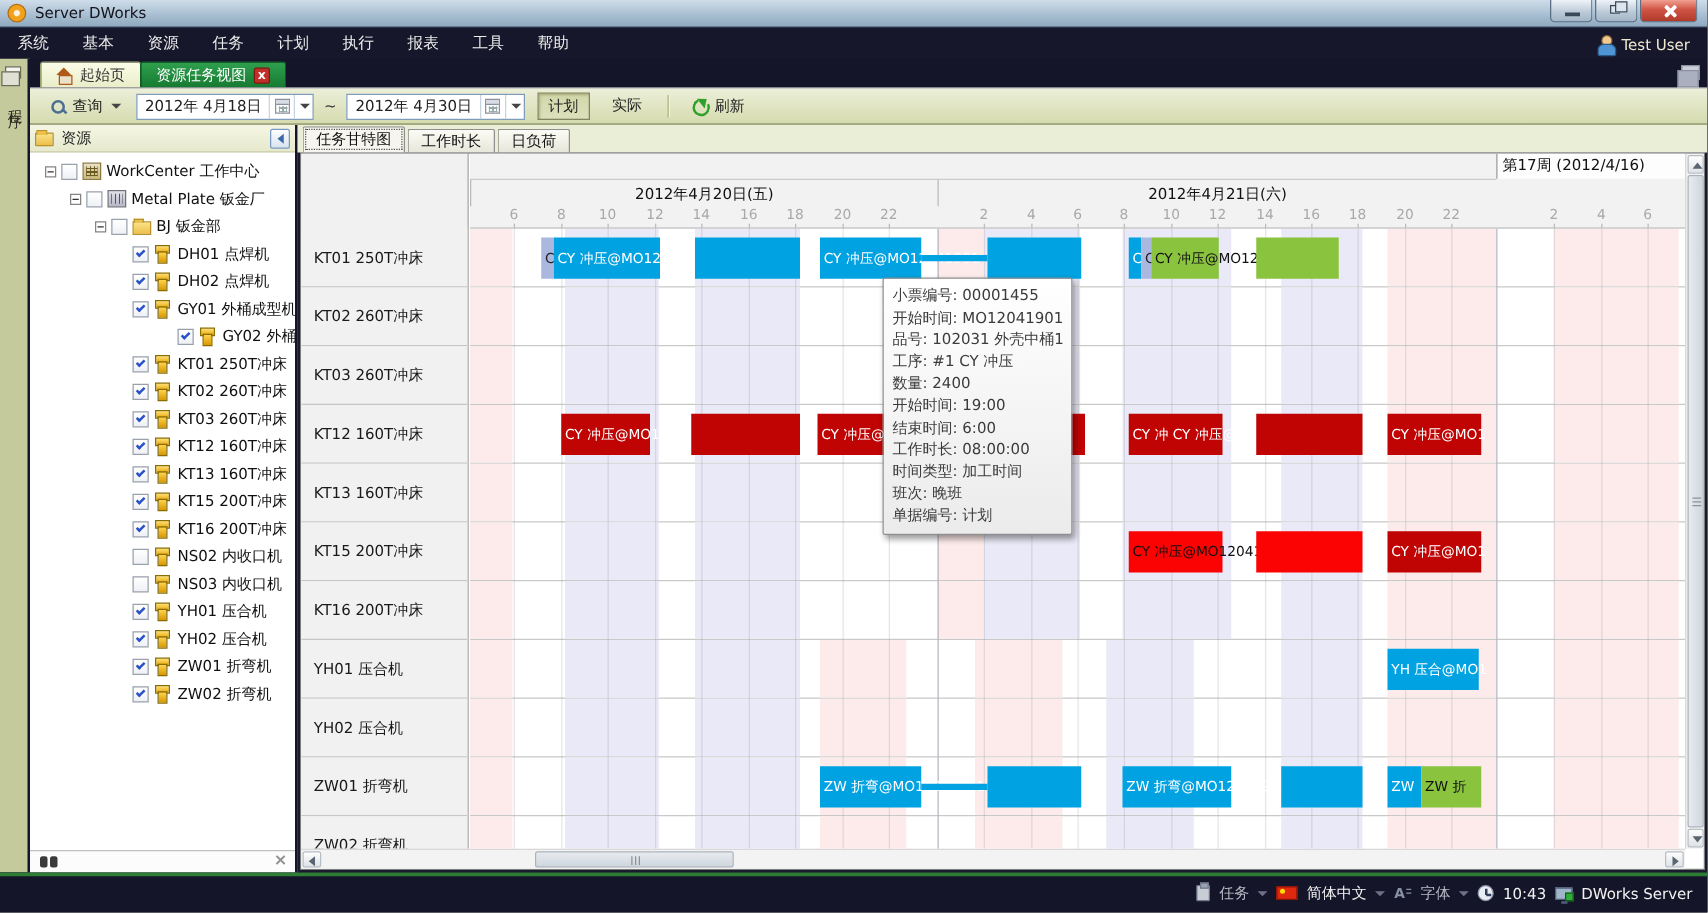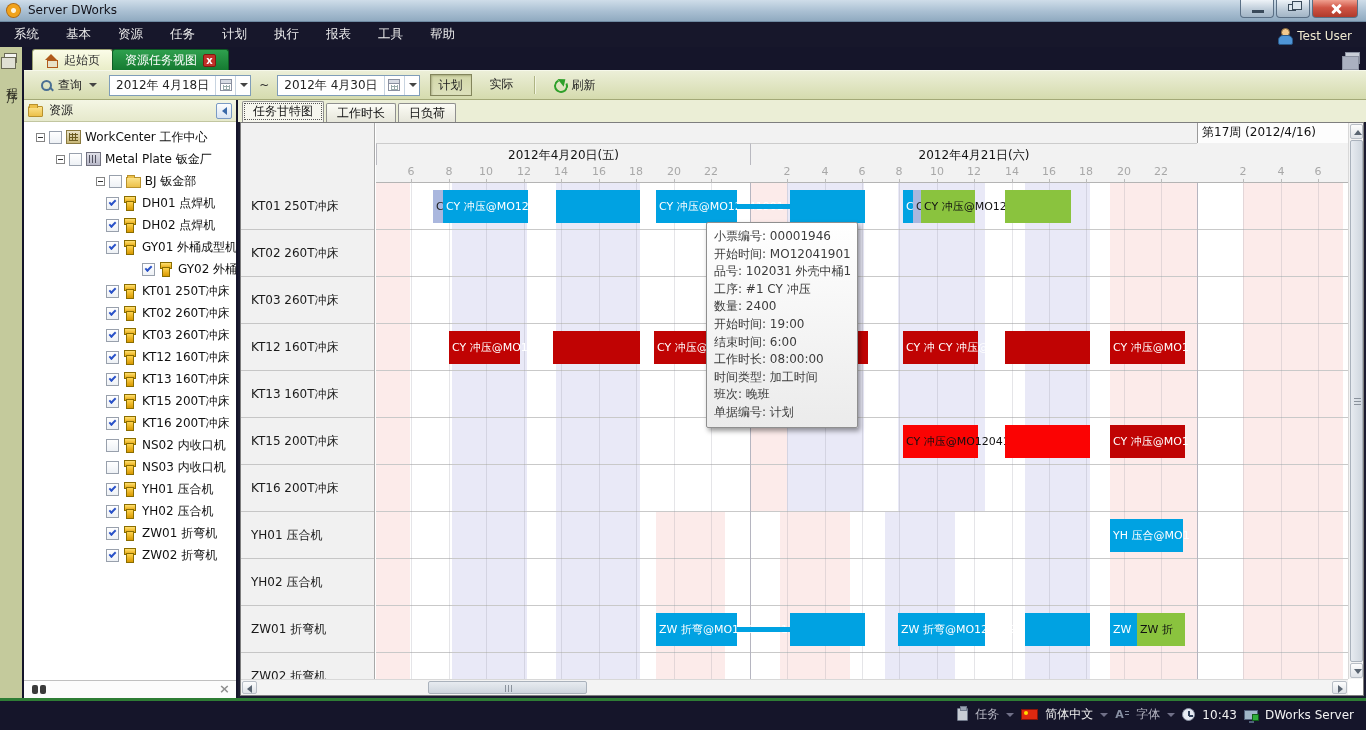--- a/index.html
+++ b/index.html
@@ -281,21 +281,21 @@
           <span class="cb"></span>
           <span class="ticon building"></span>
           <span class="tlabel">WorkCenter 工作中心</span>
         </div>
         <div class="titem" style="padding-left: 32px;">
           <span class="expander"></span>
           <span class="cb"></span>
           <span class="ticon factory"></span>
           <span class="tlabel">Metal Plate 钣金厂</span>
         </div>
-        <div class="titem" style="padding-left: 32px; justify-content: center;">
+        <div class="titem" style="padding-left: 52px;">
           <span class="expander"></span>
           <span class="cb"></span>
           <span class="ticon folder2"></span>
           <span class="tlabel">BJ 钣金部</span>
         </div>
         <div class="titem" style="padding-left: 82px;">
           <span class="cb">
             <span class="tick"></span>
           </span>
           <span class="ticon machine"></span>
@@ -700,21 +700,21 @@
               <span class="bar-label">ZW 折弯@MO12041901</span>
             </div>
             <div class="bar" style="left: 649px; width: 65px; top: 430px; background: rgb(0, 162, 226); z-index: 3;"></div>
             <div class="bar" style="left: 734px; width: 27px; top: 430px; background: rgb(0, 162, 226); z-index: 3;">
               <span class="bar-label">ZW</span>
             </div>
             <div class="bar" style="left: 761px; width: 48px; top: 430px; background: rgb(138, 195, 62); z-index: 3;">
               <span class="bar-label" style="color: rgb(17, 17, 17);">ZW 折</span>
             </div>
             <div class="gtooltip" id="gtooltip">
-              <div class="tt-line">小票编号: 00001946</div>
+              <div class="tt-line">小票编号: 00001455</div>
               <div class="tt-line">开始时间: MO12041901</div>
               <div class="tt-line">品号: 102031 外壳中桶1</div>
               <div class="tt-line">工序: #1 CY 冲压</div>
               <div class="tt-line">数量: 2400</div>
               <div class="tt-line">开始时间: 19:00</div>
               <div class="tt-line">结束时间: 6:00</div>
               <div class="tt-line">工作时长: 08:00:00</div>
               <div class="tt-line">时间类型: 加工时间</div>
               <div class="tt-line">班次: 晚班</div>
               <div class="tt-line">单据编号: 计划</div>

